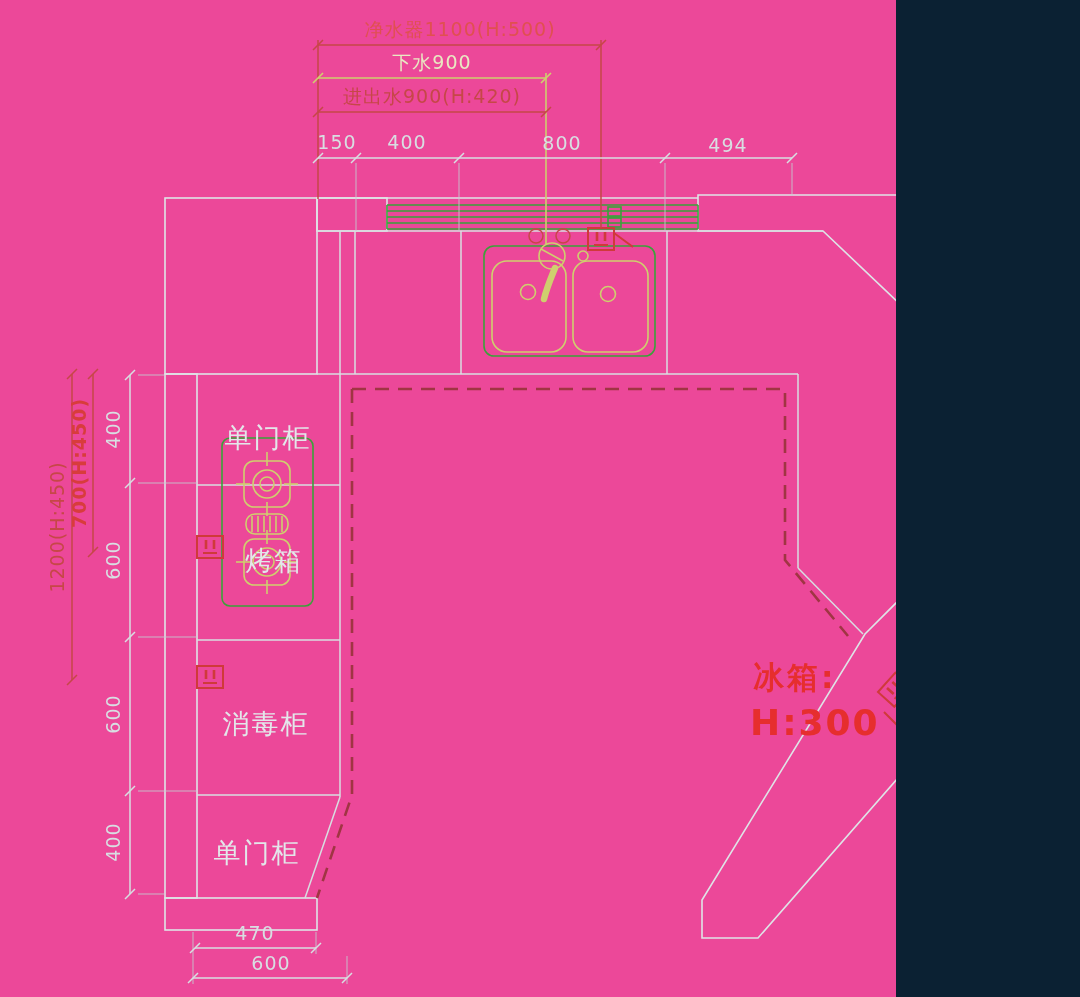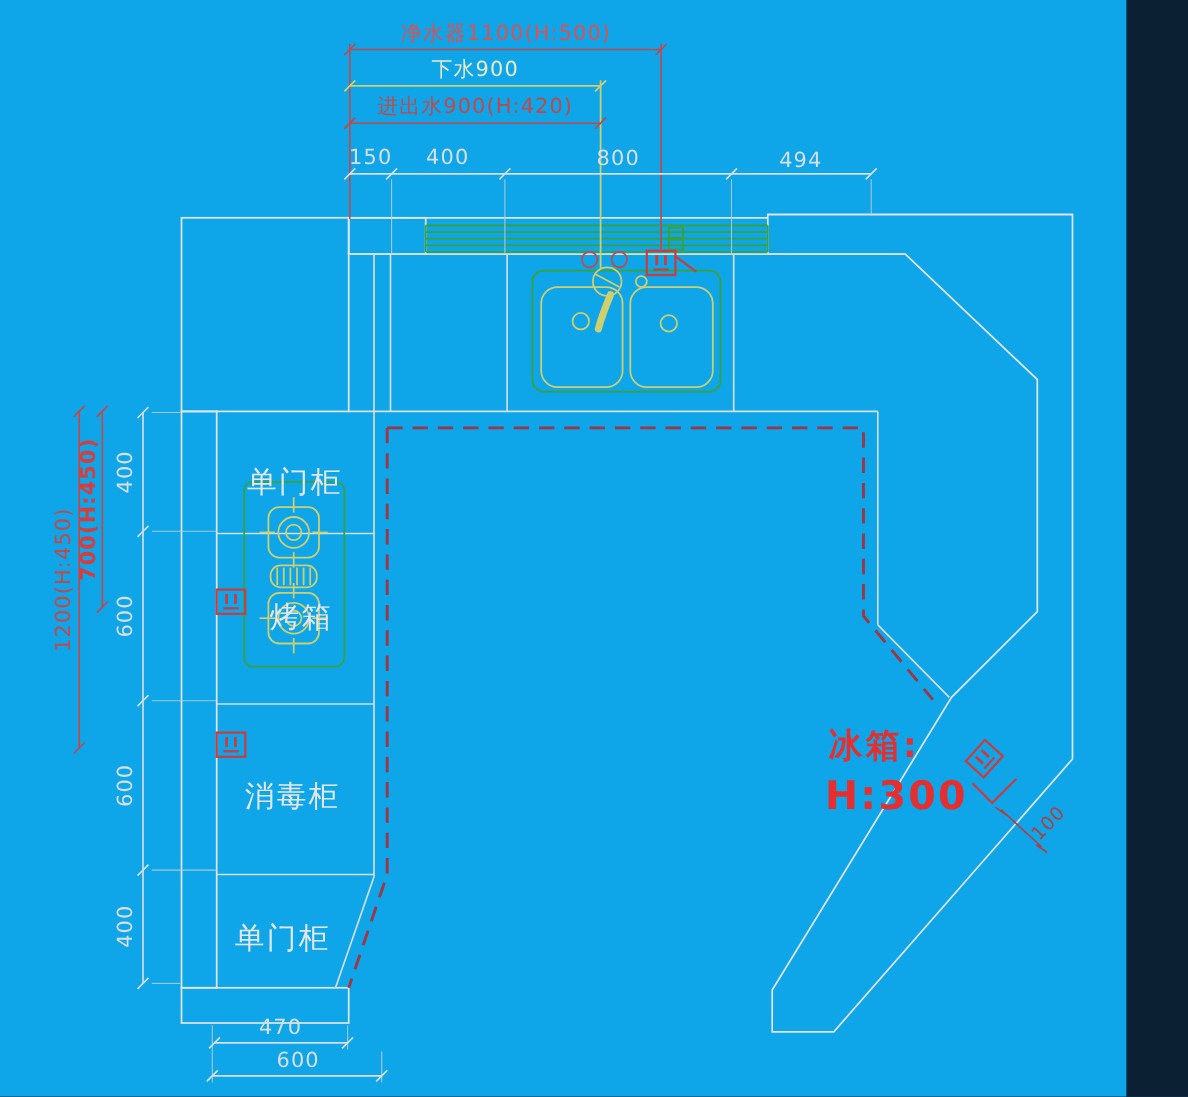--- a/index.html
+++ b/index.html
@@ -1,16 +1,16 @@
 <!DOCTYPE html>
 <html><head>
 <meta charset="utf-8">
 <style>
   html,body{margin:0;padding:0;background:#0b2133;}
-  .stage{position:relative;width:1024px;height:997px;background:#0ea5e9;overflow:hidden;
+  .stage{position:relative;width:896px;height:997px;background:#ec4899;overflow:hidden;
          font-family:"DejaVu Sans",sans-serif;}
   svg{display:block;}
   text{font-family:"DejaVu Sans",sans-serif;}
   .dimw{fill:#d8dee2;font-size:19px;letter-spacing:1px;}
   .dimr{fill:#c64747;font-size:19px;letter-spacing:1px;}
   .dimy{fill:#e9e9c2;font-size:19px;letter-spacing:1px;}
   .lbl{fill:#e3e7ea;font-size:27px;letter-spacing:2px;}
   .fridge1{fill:#e62e2e;font-size:31px;font-weight:bold;letter-spacing:3px;}
   .fridge2{fill:#e62e2e;font-size:36px;font-weight:bold;letter-spacing:2px;}
   .wline{stroke:#dfe4e7;stroke-width:1.6;fill:none;}

